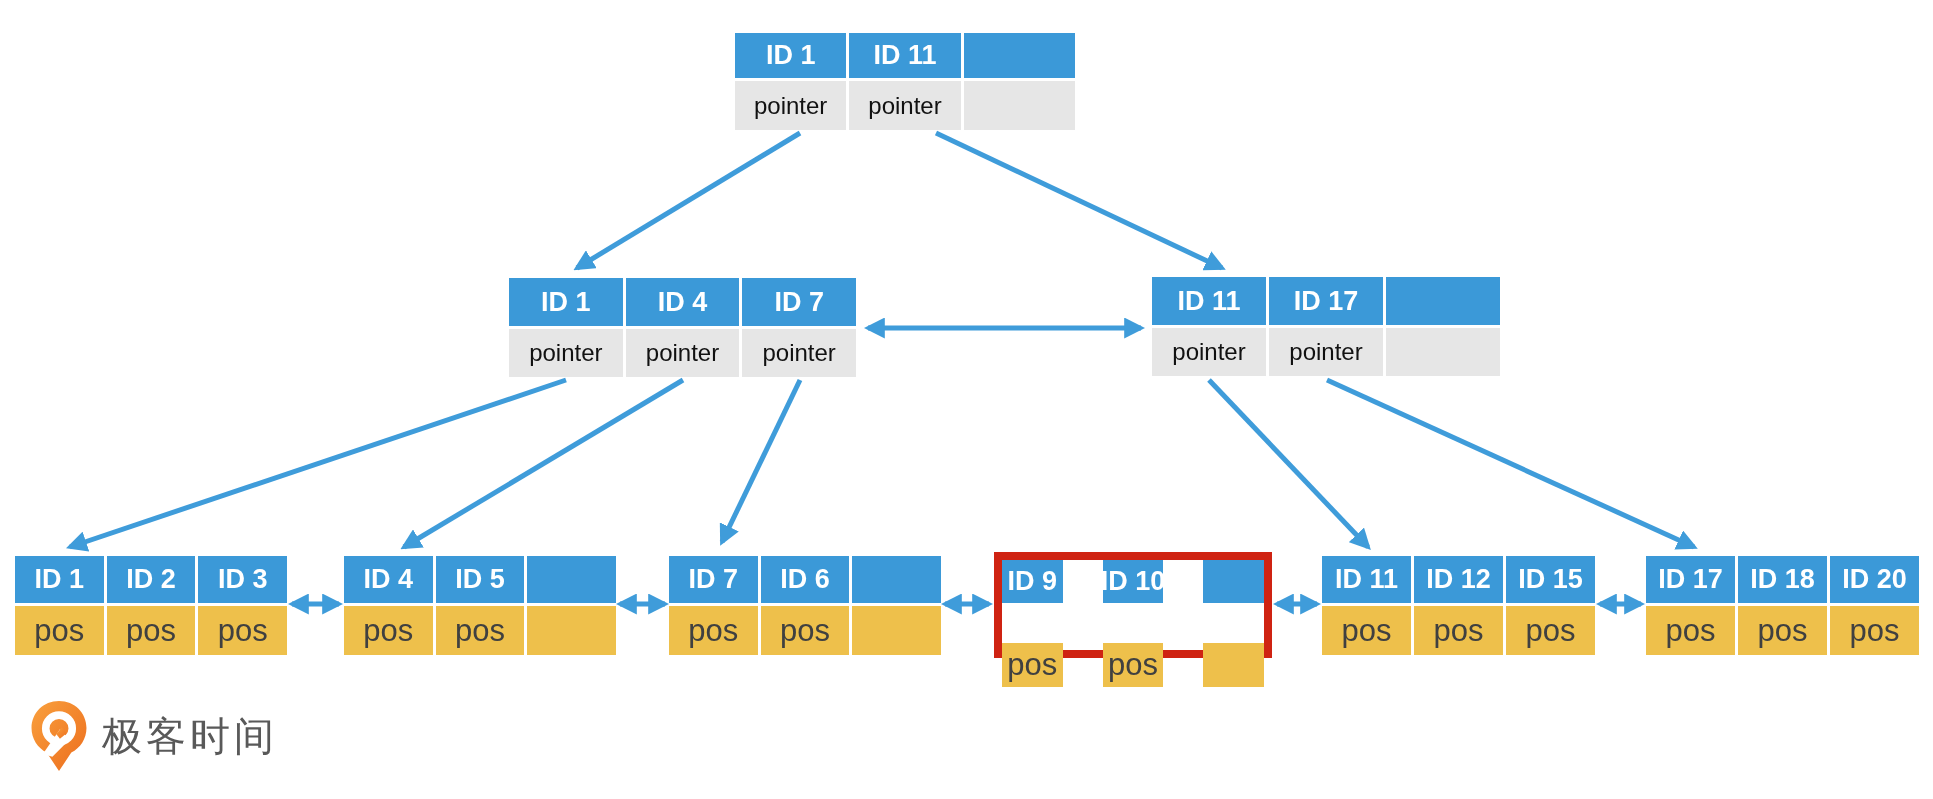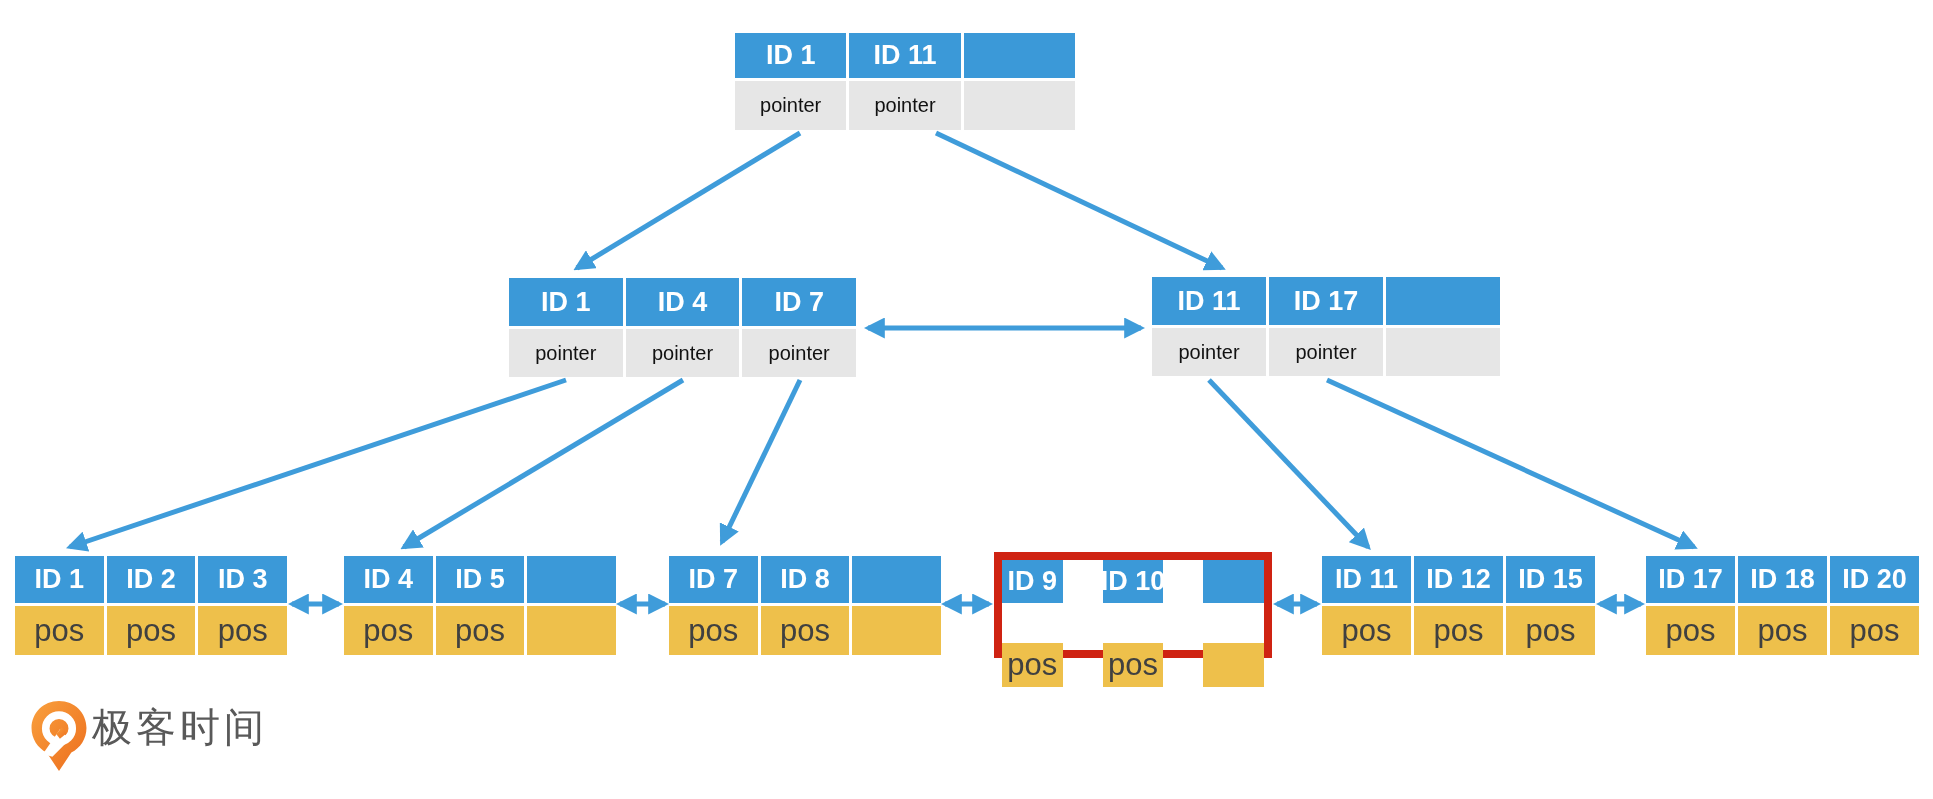--- a/index.html
+++ b/index.html
@@ -34,21 +34,21 @@
   }
   .cell.key {
     background: var(--cell-blue);
     color: #ffffff;
     font-size: 27px;
     font-weight: 700;
   }
   .cell.ptr {
     background: var(--cell-gray);
     color: #111111;
-    font-size: 20px;
+    font-size: 24px;
     font-weight: 400;
   }
   .cell.pos {
     background: var(--cell-yellow);
     color: #404040;
     font-size: 31px;
     font-weight: 400;
   }
   .highlight-box {
     position: absolute;
@@ -59,21 +59,22 @@
     position: relative;
     left: 0; top: 0;
     width: 100%;
     height: 100%;
   }
   .logo {
     position: absolute;
     left: 30px;
     top: 700px;
     display: flex;
-    gap: 4px;
+    align-items: center;
+    gap: 14px;
     font-family: Liberation Serif, serif;
   }
   .logo-text {
     color: var(--logo-text-color);
     font-size: 40px;
     font-weight: 500;
     letter-spacing: 4px;
   }
 </style>
 </head>
@@ -142,21 +143,21 @@
     <div class="cell key">ID 4</div>
     <div class="cell key">ID 5</div>
     <div class="cell key"></div>
     <div class="cell pos">pos</div>
     <div class="cell pos">pos</div>
     <div class="cell pos"></div>
   </div>
 
   <div class="node" style="left:669px; top:556px; width:272px; grid-template-rows:47px 49px;">
     <div class="cell key">ID 7</div>
-    <div class="cell key">ID 8</div>
+    <div class="cell key">ID 6</div>
     <div class="cell key"></div>
     <div class="cell pos">pos</div>
     <div class="cell pos">pos</div>
     <div class="cell pos"></div>
   </div>
 
   <div class="highlight-box" style="left:994px; top:552px; width:278px; height:106px;">
     <div class="node" style="grid-template-rows:43px 44px;gap:40px;">
       <div class="cell key">ID 9</div>
       <div class="cell key">ID 10</div>

